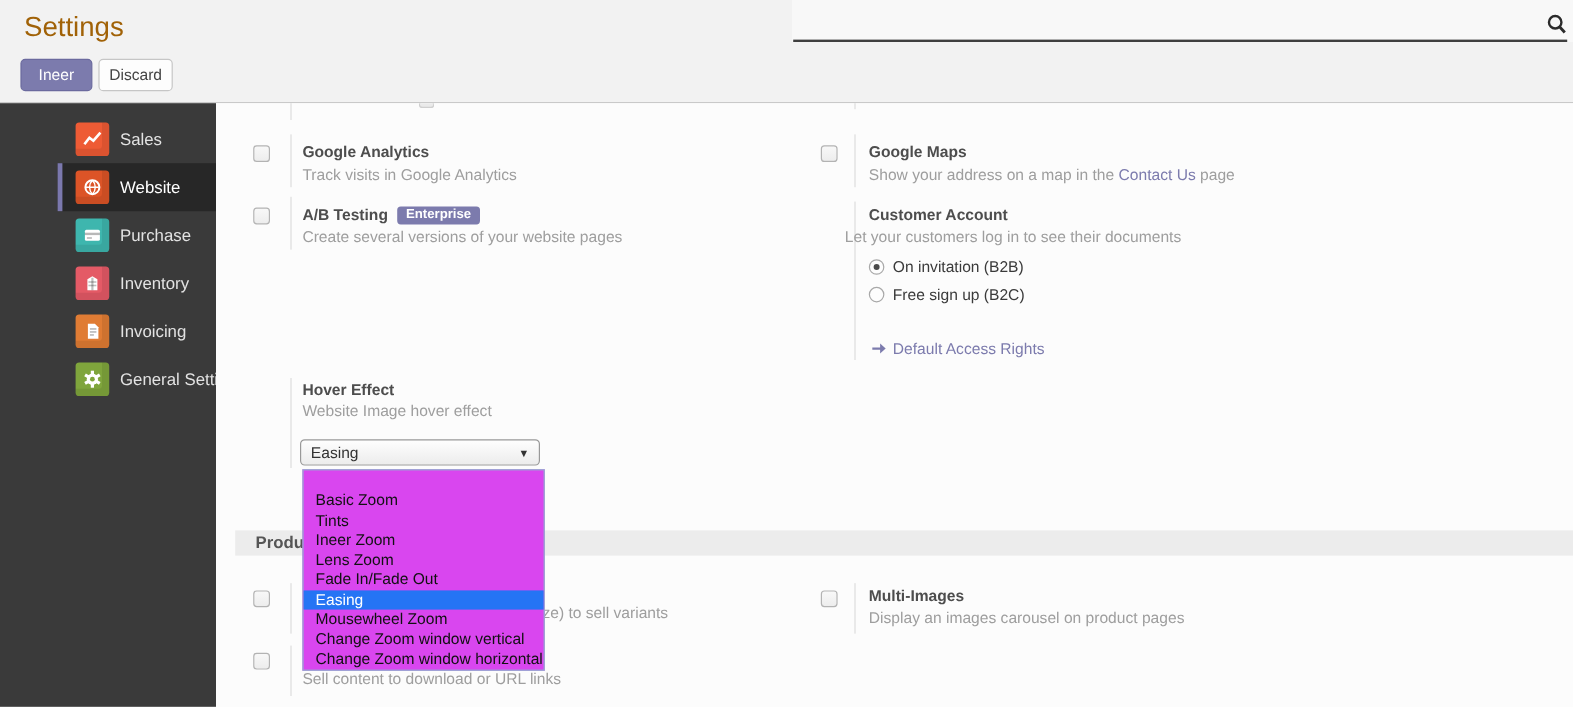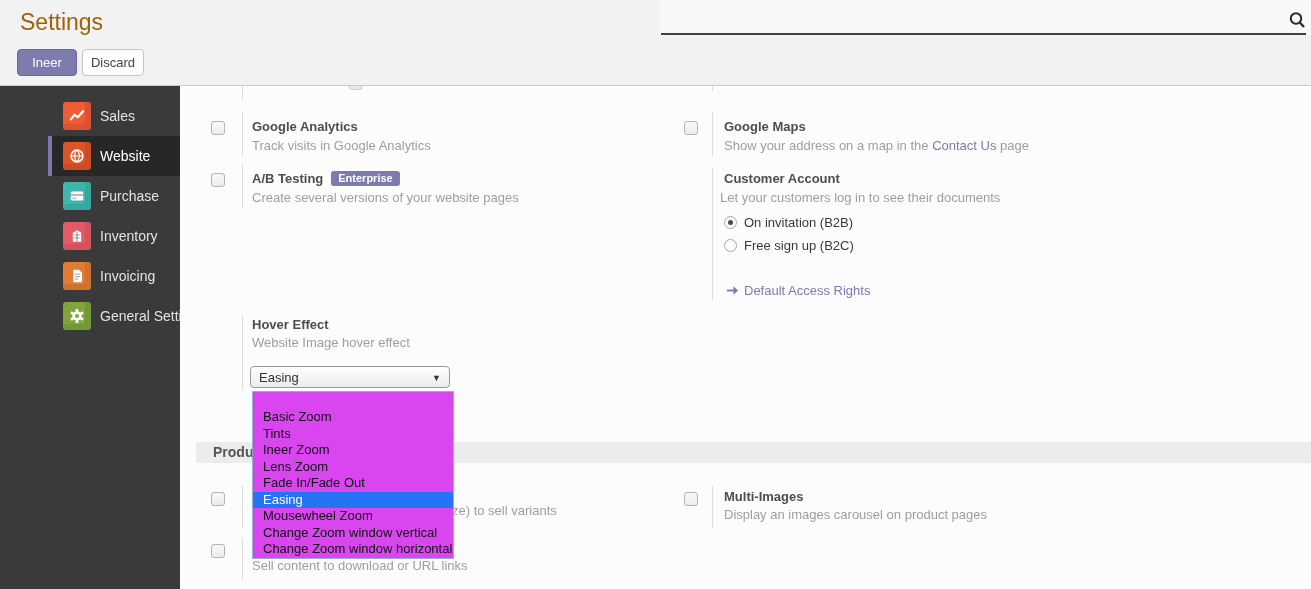--- a/index.html
+++ b/index.html
@@ -170,21 +170,21 @@
 
   <div class="cb" style="left:31px; top:87px;"></div>
   <div class="vline" style="left:62px; top:78px; height:44px;"></div>
   <div class="blk-title" style="left:72px; top:85px;">
     <span>A/B Testing</span><span class="badge">Enterprise</span>
   </div>
   <div class="blk-desc" style="left:72px; top:104px;">Create several versions of your website pages</div>
 
   <div class="vline" style="left:532px; top:82px; height:132px;"></div>
   <div class="blk-title" style="left:544px; top:85px;">Customer Account</div>
-  <div class="blk-desc" style="left:540px; top:104px;">Let your customers log in to see their documents</div>
+  <div class="blk-desc" style="left:524px; top:104px;">Let your customers log in to see their documents</div>
   <div class="radio-row" style="left:544px; top:129px;">
     <span class="radio on"></span>
     <span>On invitation (B2B)</span>
   </div>
   <div class="radio-row" style="left:544px; top:152px;">
     <span class="radio"></span>
     <span>Free sign up (B2C)</span>
   </div>
   <div class="action-link" style="left:546px; top:197px;">
     <svg width="13" height="13" viewBox="0 0 14 14" style="margin-right:5px;">

